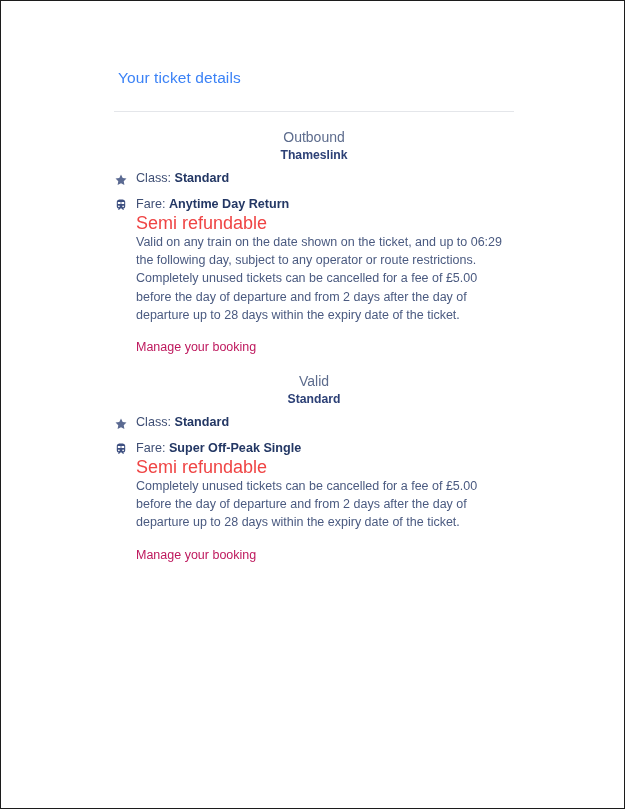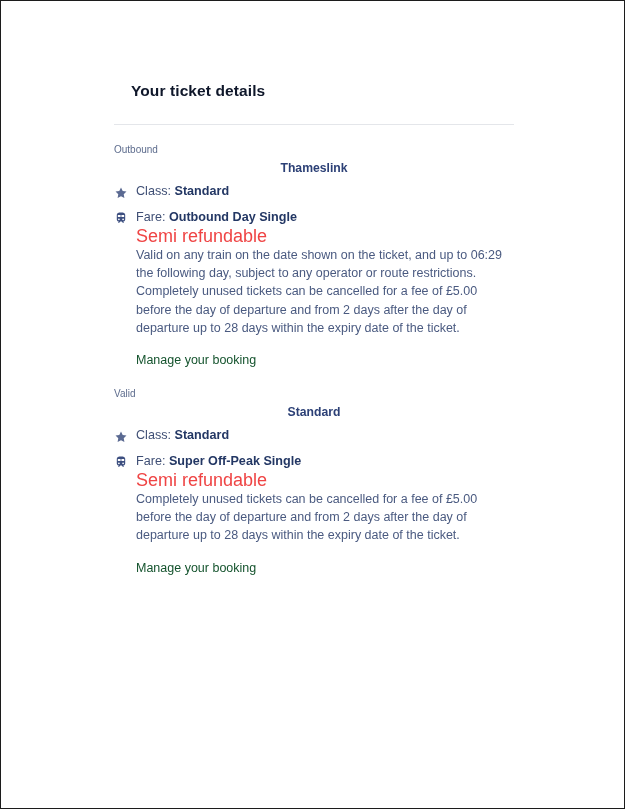--- a/index.html
+++ b/index.html
@@ -23,40 +23,41 @@
     overflow: hidden;
   }
   .content {
     position: absolute;
     left: 113px;
     top: 0;
     width: 400px;
   }
   .page-title {
     font-size: 15.5px;
-    font-weight: bold;
-    color: #0f172a;
+    font-weight: normal;
+    color: #3b82f6;
     letter-spacing: 0.1px;
-    margin: 17px;
+    margin: 4px;
     padding-top: 62px;
     line-height: 22px;
   }
   .divider {
     height: 1px;
     background: #e4e6ea;
     margin-top: 22px;
     width: 400px;
   }
   .leg {
     margin-top: 17px;
   }
   .leg-label {
-    font-size: 10px;
+    font-size: 14px;
     color: #5d6c8d;
     line-height: 16px;
+    text-align: center;
   }
   .operator {
     text-align: center;
     font-size: 12.2px;
     font-weight: bold;
     color: #2c4076;
     line-height: 16px;
     margin-top: 2px;
   }
   .row {
@@ -102,21 +103,21 @@
     line-height: 18.2px;
     margin-top: 1px;
     width: 378px;
   }
   .desc p {
     margin: 0;
   }
   .manage-link {
     display: inline-block;
     font-size: 12.5px;
-    color: #14532d;
+    color: #be185d;
     line-height: 18px;
     margin-top: 14px;
     text-decoration: none;
     cursor: pointer;
   }
 </style>
 </head>
 <body>
 
 <div class="page">
@@ -138,21 +139,21 @@
         <span class="row-text"><span>Class: </span><span class="val">Standard</span></span>
       </div>
 
       <div class="fare-block">
         <div class="row">
           <span class="row-icon">
             <svg width="14" height="15" viewBox="0 0 24 24" aria-hidden="true">
               <path fill="#3d4f80" d="M12 1.5c-4.3 0-7.2.52-7.2 4.1v8.1c0 1.98 1.6 3.6 3.6 3.6l-1.5 1.5v.5h2.1l1.8-2h2.4l1.8 2h2.1v-.5l-1.5-1.5c2 0 3.6-1.62 3.6-3.6V5.6c0-3.58-2.9-4.1-7.2-4.1zM8.4 15.2c-.83 0-1.5-.67-1.5-1.5s.67-1.5 1.5-1.5 1.5.67 1.5 1.5-.67 1.5-1.5 1.5zm2.9-5.9H6.6V5.9h4.7v3.4zm1.4 0V5.9h4.7v3.4h-4.7zm2.9 5.9c-.83 0-1.5-.67-1.5-1.5s.67-1.5 1.5-1.5 1.5.67 1.5 1.5-.67 1.5-1.5 1.5z"></path>
             </svg>
           </span>
-          <span class="row-text"><span>Fare: </span><span class="val">Outbound Day Single</span></span>
+          <span class="row-text"><span>Fare: </span><span class="val">Anytime Day Return</span></span>
         </div>
 
         <div class="fare-body">
           <div class="refund">Semi refundable</div>
           <div class="desc">
             <p>Valid on any train on the date shown on the ticket, and up to 06:29 the following day, subject to any operator or route restrictions.</p>
             <p>Completely unused tickets can be cancelled for a fee of £5.00 before the day of departure and from 2 days after the day of departure up to 28 days within the expiry date of the ticket.</p>
           </div>
           <a class="manage-link">Manage your booking</a>
         </div>

